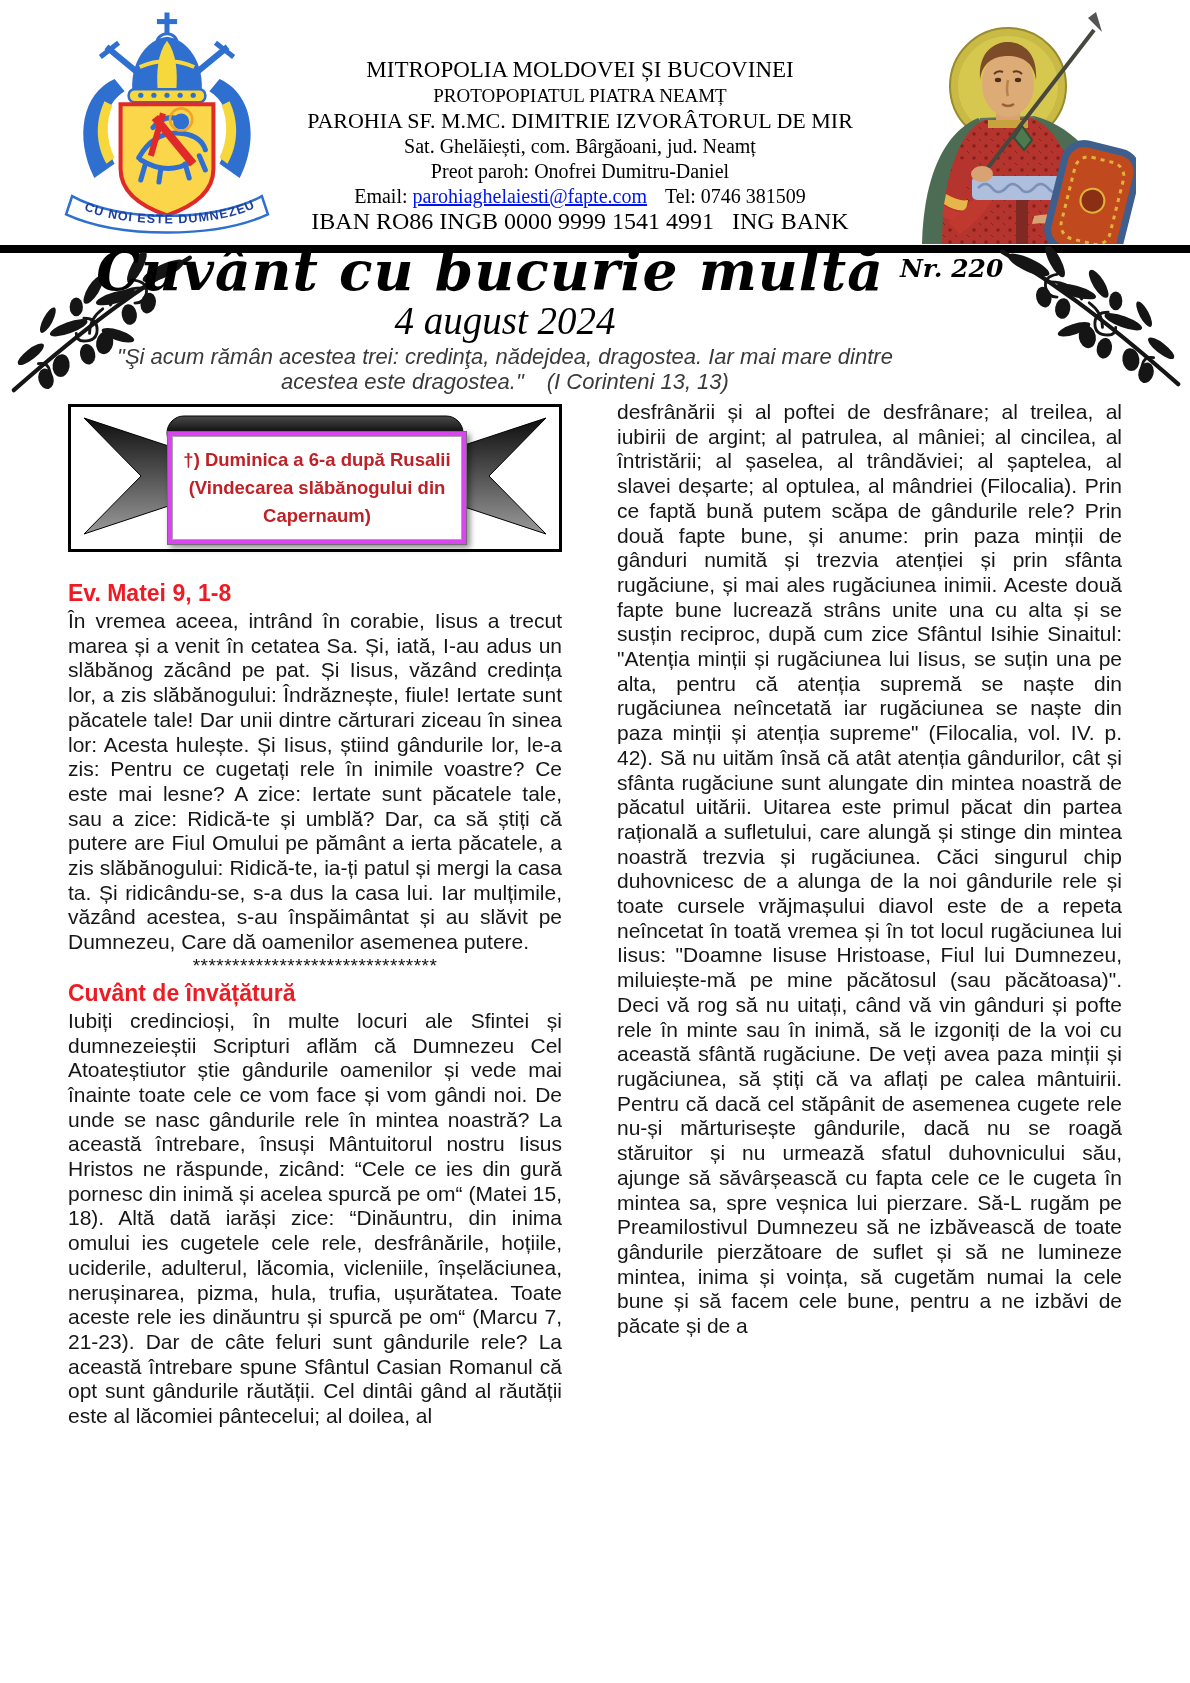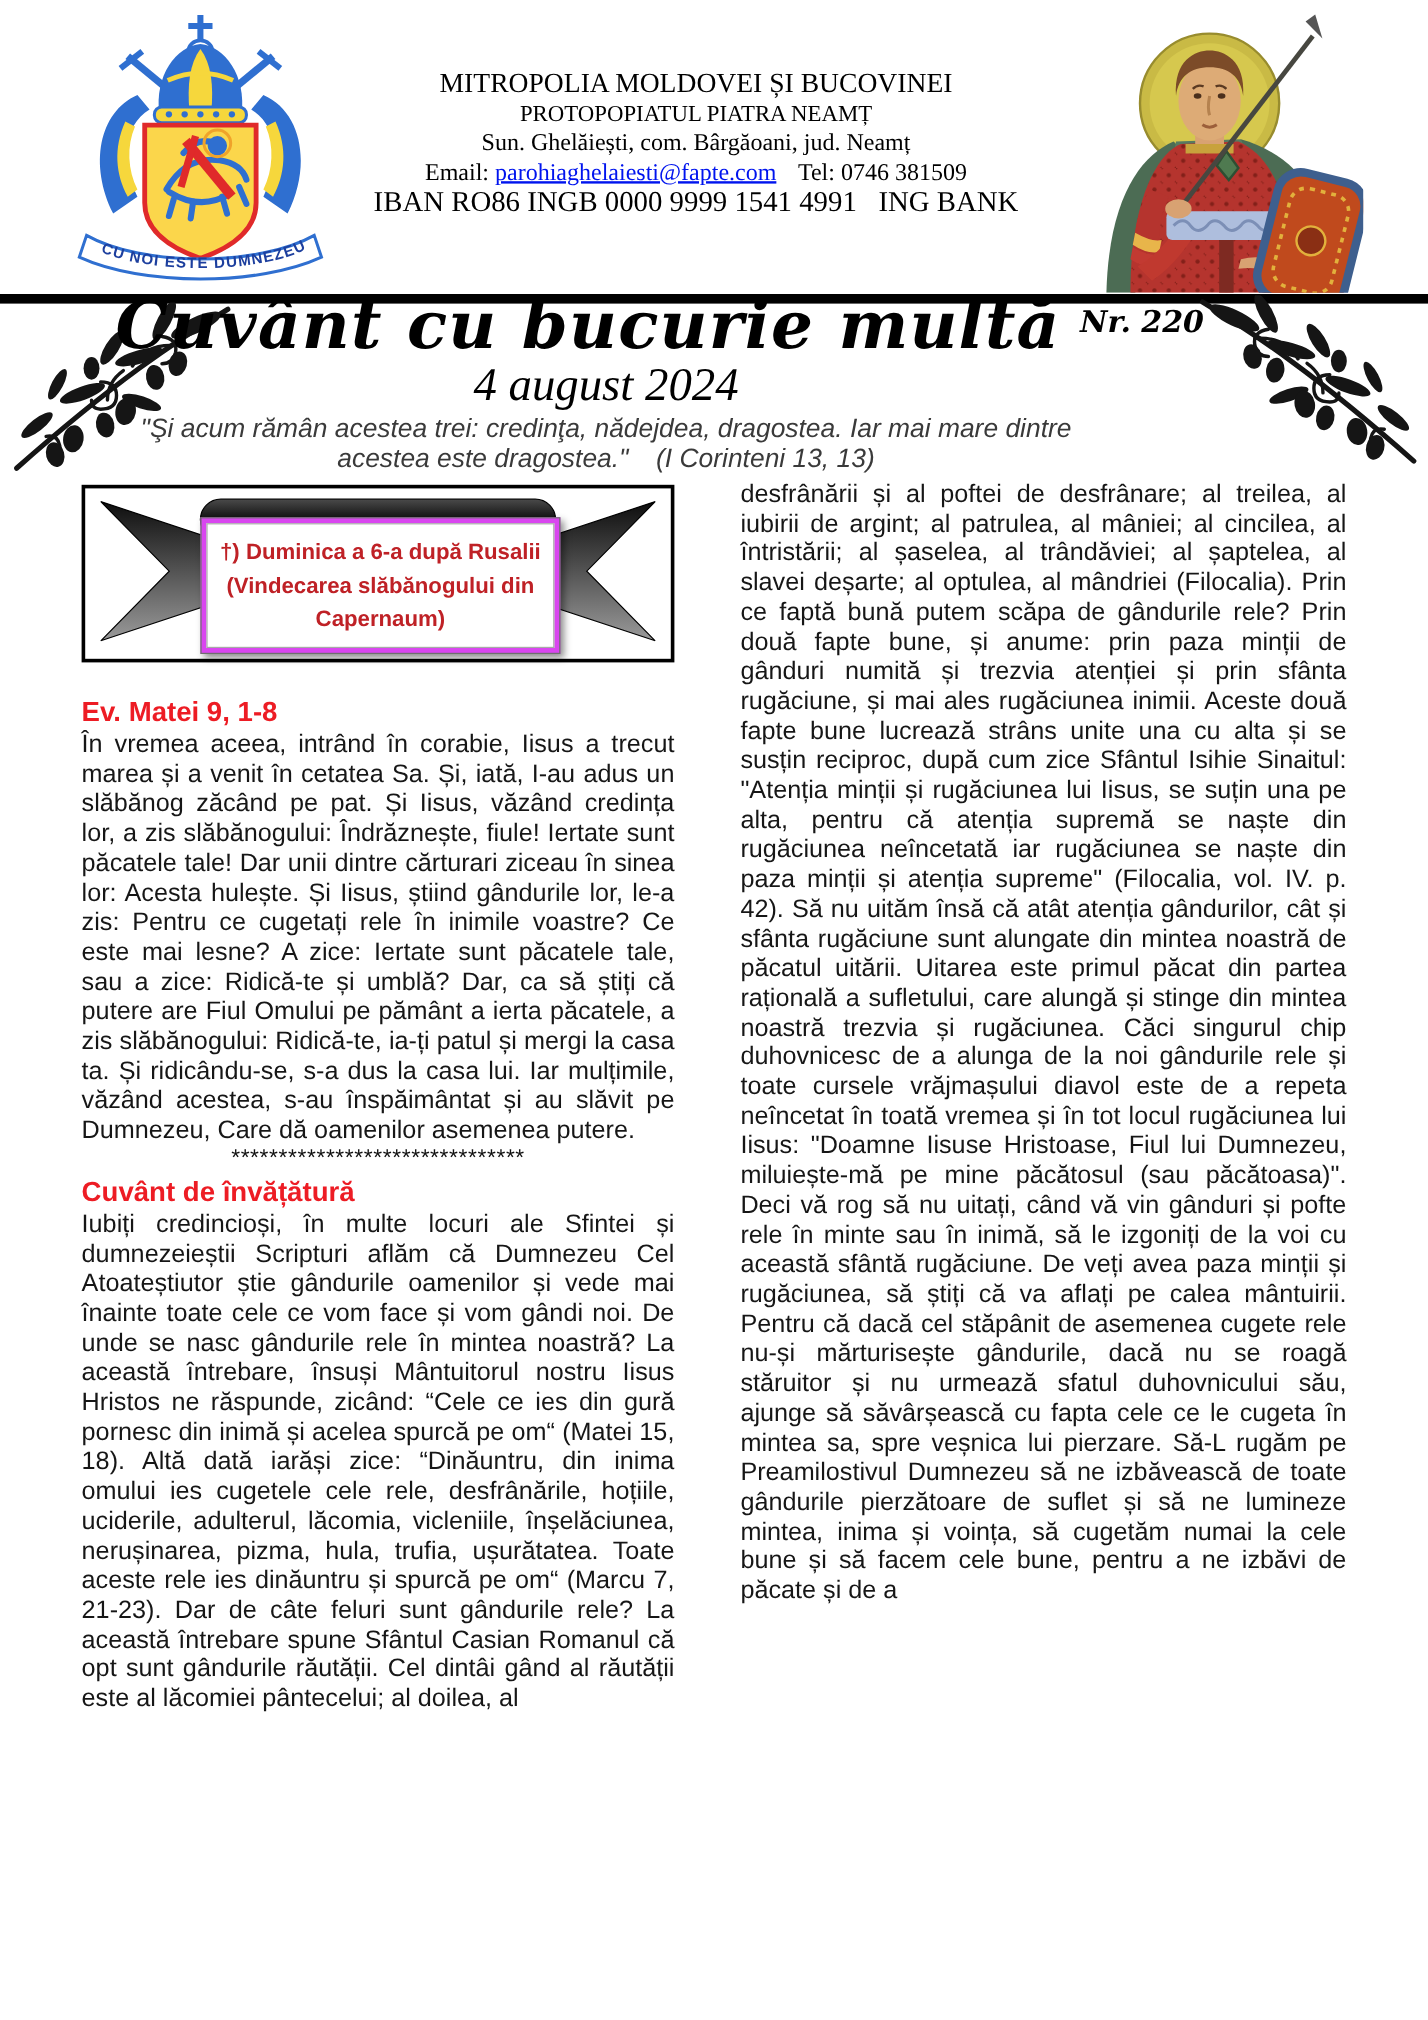--- a/index.html
+++ b/index.html
@@ -159,21 +159,23 @@
     <g transform="rotate(14 206 190)">
       <rect x="172" y="138" width="74" height="108" rx="20" fill="#c04a1d" stroke="#3e5f8e" stroke-width="7"></rect>
       <rect x="184" y="150" width="50" height="84" rx="14" fill="none" stroke="#e2b13c" stroke-width="3" stroke-dasharray="4 5"></rect>
       <circle cx="209" cy="192" r="12" fill="#8a2f14" stroke="#e2b13c" stroke-width="2"></circle>
     </g>
   </svg>
 
   <div class="hdr-text">
     <div class="hl1">MITROPOLIA MOLDOVEI ȘI BUCOVINEI</div>
     <div class="hl2">PROTOPOPIATUL PIATRA NEAMȚ</div>
-    <div class="hl4">Sun. Ghelăiești, com. Bârgăoani, jud. Neamț</div>
+    <div class="hl3">PAROHIA SF. M.MC. DIMITRIE IZVORÂTORUL DE MIR</div>
+    <div class="hl4">Sat. Ghelăiești, com. Bârgăoani, jud. Neamț</div>
+    <div class="hl5">Preot paroh: Onofrei Dumitru-Daniel</div>
     <div class="hl6"><span>Email: </span><span class="link">parohiaghelaiesti@fapte.com</span><span class="tel-part">Tel: 0746 381509</span></div>
     <div class="hl7">IBAN RO86 INGB 0000 9999 1541 4991   ING BANK</div>
   </div>
 </div>
 
 <div class="rule"></div>
 
 <div>
 
   <svg class="olive olive-left" viewBox="0 0 200 150">

